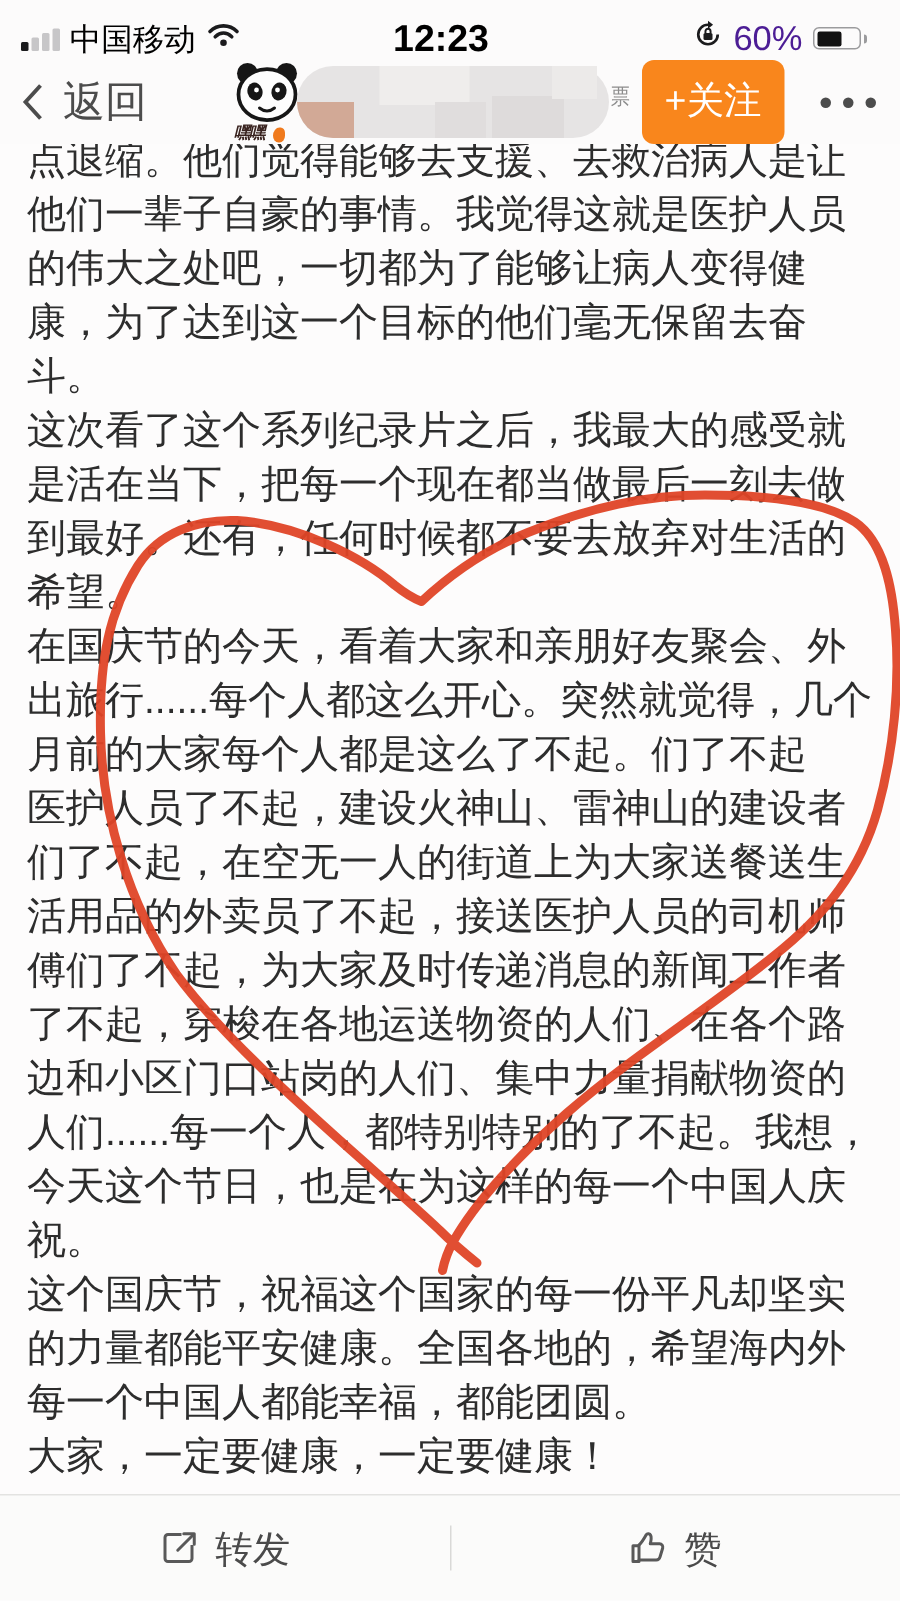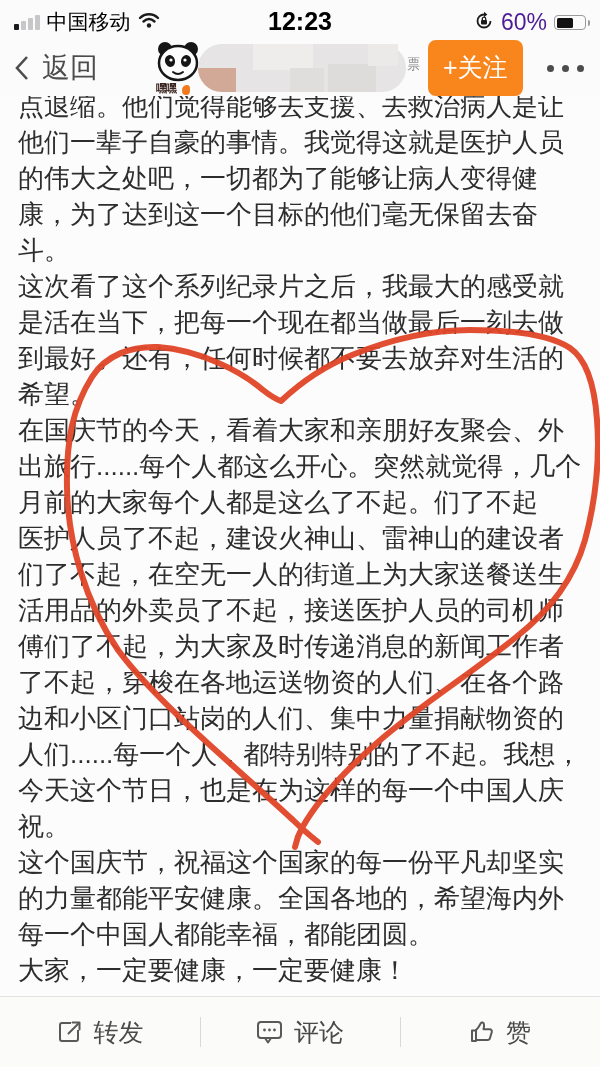--- a/index.html
+++ b/index.html
@@ -2,22 +2,22 @@
 <html><head>
 <meta charset="utf-8">
 <style>
   html,body{margin:0;padding:0;}
   body{width:600px;height:1067px;overflow:hidden;
        font-family:"Liberation Sans","DejaVu Sans",sans-serif;
        background:#fcfbfb;color:#2e2e2e;}
   .screen{position:relative;width:600px;height:1067px;background:#fcfbfb;}
 
   
-  .status-bar{position:absolute;top:0;left:0;right:0;height:40px;
-              display:flex;align-items:flex-end;padding:4px 14px;box-sizing:border-box;}
+  .status-bar{position:absolute;top:0;left:0;right:12px;height:40px;
+              display:flex;align-items:flex-start;padding:12px 14px;box-sizing:border-box;}
   .sb-left{display:flex;align-items:center;gap:7px;}
   .carrier{font-size:21px;color:#000;}
   .sb-time{position:absolute;left:0;right:0;text-align:center;
            font-size:25px;font-weight:700;color:#000;pointer-events:none;}
   .sb-right{margin-left:auto;display:flex;align-items:center;gap:7px;z-index:2;}
   .batt-pct{font-size:23px;color:#4c1d95;}
   .signal{display:flex;align-items:flex-end;gap:2.5px;height:16px;}
   .signal i{display:block;width:4.5px;border-radius:1px;background:#c7c6c8;}
   .signal i.on{background:#1b1b1d;}
   .battery{position:relative;width:32px;height:15px;border:1.5px solid #9b9b9d;
@@ -25,21 +25,21 @@
   .battery .fill{width:60%;height:100%;background:#121212;border-radius:1.5px;}
   .battery .nub{position:absolute;right:-5px;top:4px;width:2.5px;height:6px;
                 background:#9b9b9d;border-radius:0 2px 2px 0;}
 
   
   .nav-bar{position:absolute;top:40px;left:0;right:0;height:56px;
            display:flex;align-items:center;padding:0 14px;box-sizing:border-box;
            background:#fcfbfb;z-index:5;}
   .back-btn{display:flex;align-items:center;gap:12px;color:#4c4c4c;cursor:pointer;}
   .back-btn span{font-size:28px;}
-  .avatar{position:relative;width:48px;height:54px;margin-left:58px;flex:0 0 auto;}
+  .avatar{position:relative;width:48px;height:54px;margin-left:58px;flex:0 0 auto;font-style:italic;}
   .avatar .cap{position:absolute;left:0;bottom:-1px;font-size:11px;font-weight:700;
                color:#3a2420;letter-spacing:-1px;white-space:nowrap;}
   .avatar .spark{position:absolute;left:26px;bottom:0;width:8px;height:10px;
                  background:#f07a1d;border-radius:60% 40% 50% 50%;}
   .censor-pill{position:relative;margin-left:-6px;width:208px;height:48px;
                background:#e6e4e4;border-radius:24px;overflow:visible;flex:0 0 auto;}
   .censor-pill .blk{position:absolute;}
   .pill-hint{position:absolute;right:-15px;top:11px;font-size:15px;color:#8d8d8d;
              transform:scaleX(.85);}
   .follow-btn{margin-left:22px;background:#f9861c;color:#fff;border:none;
@@ -202,30 +202,20 @@
   <div class="toolbar">
     <div class="tb-item">
       <svg width="26" height="26" viewBox="0 0 26 26">
         <path d="M14 4 H5 a2 2 0 0 0 -2 2 v14 a2 2 0 0 0 2 2 h14 a2 2 0 0 0 2 -2 v-9" fill="none" stroke="#595959" stroke-width="2"></path>
         <path d="M11.5 14.5 L22 4" fill="none" stroke="#595959" stroke-width="2" stroke-linecap="round"></path>
         <path d="M15.5 3.5 h7 v7" fill="none" stroke="#595959" stroke-width="2" stroke-linecap="round" stroke-linejoin="round"></path>
       </svg>
       <span>转发</span>
     </div>
     <div class="tb-item">
-      <svg width="27" height="26" viewBox="0 0 27 26">
-        <rect x="2" y="3" width="23" height="16" rx="3" fill="none" stroke="#595959" stroke-width="2"></rect>
-        <path d="M9 19 L12 23.5 L15 19" fill="none" stroke="#595959" stroke-width="2" stroke-linejoin="round"></path>
-        <circle cx="8.5" cy="11" r="1.4" fill="#595959"></circle>
-        <circle cx="13.5" cy="11" r="1.4" fill="#595959"></circle>
-        <circle cx="18.5" cy="11" r="1.4" fill="#595959"></circle>
-      </svg>
-      <span>评论</span>
-    </div>
-    <div class="tb-item">
       <svg width="26" height="26" viewBox="0 0 26 26">
         <path d="M3 11.5 h4 V22 H3 Z" fill="none" stroke="#595959" stroke-width="2" stroke-linejoin="round"></path>
         <path d="M7 21 h11.5 a2.6 2.6 0 0 0 2.5 -2 l1.8 -6 a2.2 2.2 0 0 0 -2.1 -2.8 h-6.2 c0.6 -2.2 0.9 -4.1 0.3 -5.6 c-0.5 -1.3 -2.3 -1.6 -3 -0.4 c-1.2 2.2 -2.9 5.3 -4.8 6.8" fill="none" stroke="#595959" stroke-width="2" stroke-linejoin="round" stroke-linecap="round"></path>
       </svg>
       <span>赞</span>
     </div>
   </div>
 
 </div>
 

